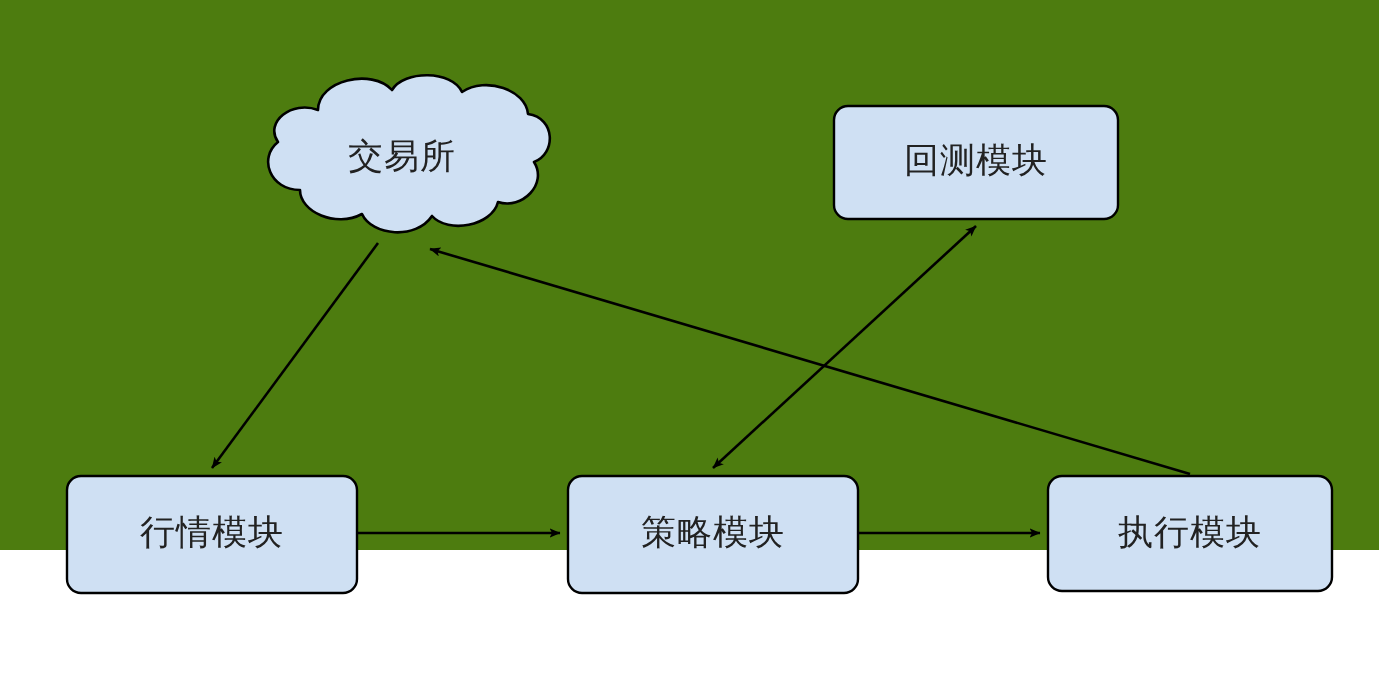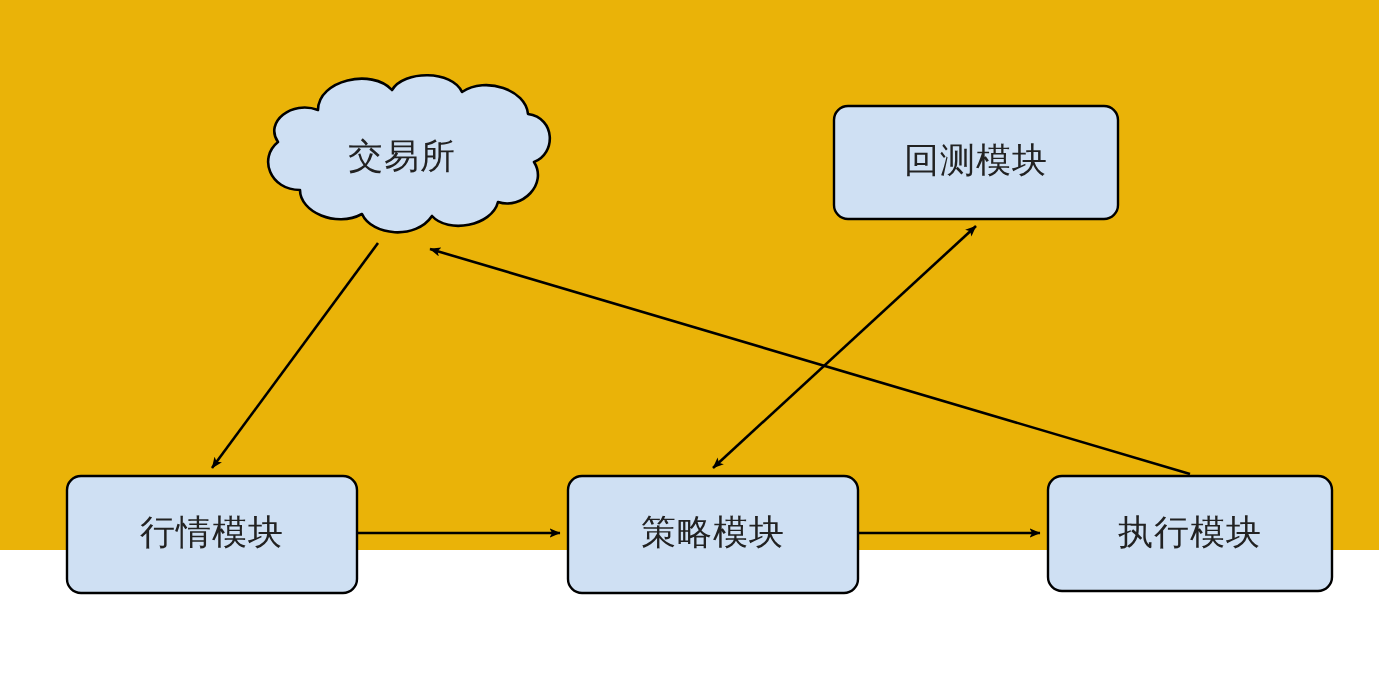--- a/index.html
+++ b/index.html
@@ -10,21 +10,21 @@
   body {
     width: 1379px;
     height: 677px;
     font-family: "Liberation Serif", "DejaVu Serif", serif;
     overflow: hidden;
   }
   #diagram-canvas {
     position: relative;
     width: 1379px;
     height: 550px;
-    background: #eab308;
+    background: #4d7c0f;
   }
   svg.diagram-svg {
     display: block;
     width: 1379px;
     height: 677px;
   }
   .node-shape {
     fill: #cfe0f3;
     stroke: #000000;
     stroke-width: 2.4;

